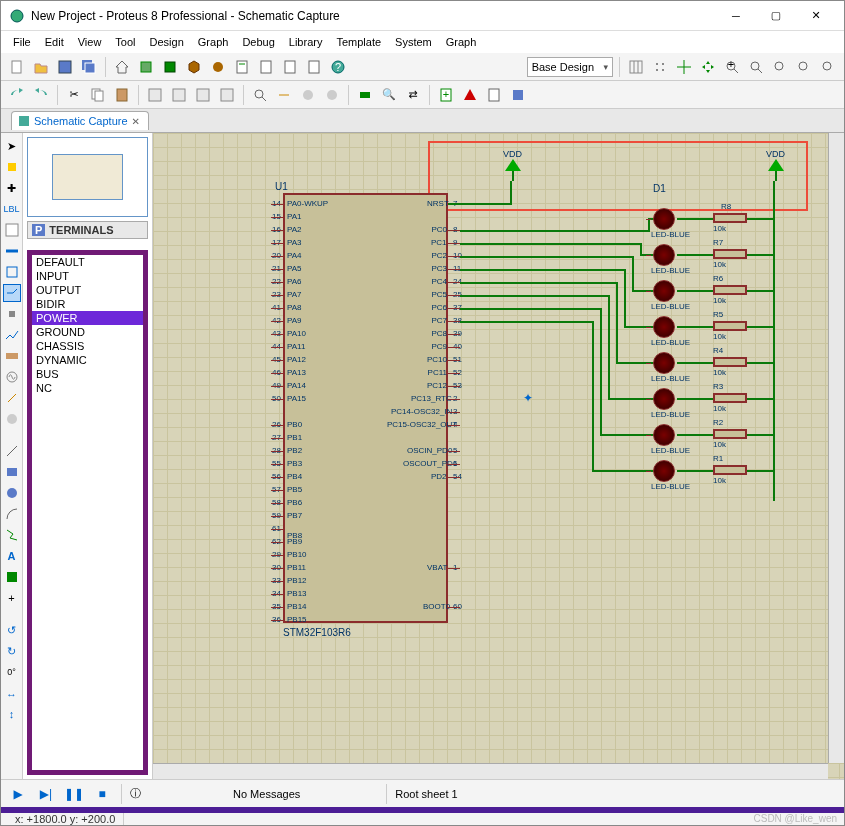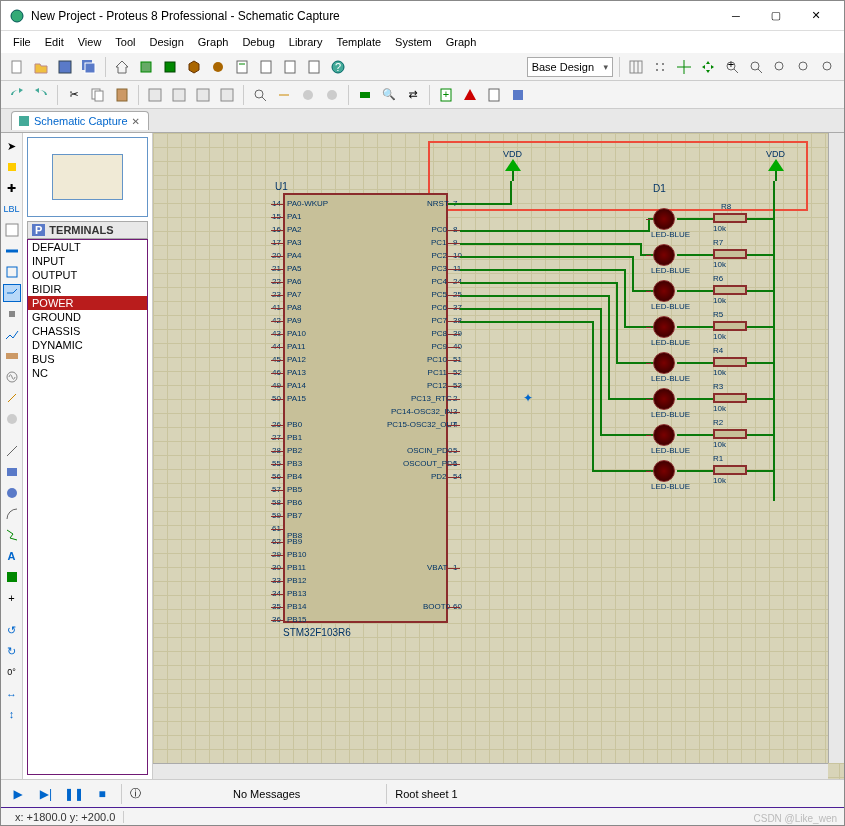--- a/index.html
+++ b/index.html
@@ -18,23 +18,23 @@
 .tabs { height:24px; display:flex; align-items:center; padding-left:10px; background:#e8e8e8; border-bottom:1px solid #aaa; }
 .tab { background:#fff; border:1px solid #aaa; border-bottom:none; border-radius:4px 4px 0 0; padding:3px 8px 3px 6px; display:flex; align-items:center; gap:4px; font-size:11px; color:#0066cc; }
 .tab .close { color:#666; font-size:10px; }
 .main { display:flex; height:calc(100% - 30px - 22px - 28px - 28px - 24px - 28px - 18px); }
 .leftbar { width:22px; background:#f4f4f4; border-right:1px solid #ccc; display:flex; flex-direction:column; align-items:center; gap:3px; padding-top:4px; }
 .ltool { width:18px; height:18px; display:flex; align-items:center; justify-content:center; }
 .sidepanel { width:130px; background:#fff; border-right:1px solid #ccc; display:flex; flex-direction:column; }
 .preview { height:80px; border:1px solid #6495c8; margin:4px; display:flex; align-items:center; justify-content:center; background:#fff; }
 .preview-inner { width:60%; height:60%; border:1px solid #6495c8; background:#f0ead6; }
 .termhead { background:#e8e8e8; border:1px solid #aaa; margin:0 4px; padding:2px 4px; display:flex; align-items:center; gap:4px; font-weight:bold; color:#333; }
-.termlist { flex:1; margin:0 4px 4px 4px; border:1px solid #701a75; background:#fff; overflow:auto; }
+.termlist { flex:1; margin:11px 4px 4px 4px; border:5px solid #701a75; background:#fff; overflow:auto; }
 .termlist .ti { padding:1px 4px; font-size:11px; }
-.termlist .ti.sel { background:#b91c1c; color:#fff; }
+.termlist .ti.sel { background:#6d28d9; color:#fff; }
 .canvas-wrap { flex:1; position:relative; overflow:hidden; background:#d8d4b8; }
 .grid { position:absolute; inset:0; background-image:linear-gradient(#c9c49e 1px,transparent 1px),linear-gradient(90deg,#c9c49e 1px,transparent 1px); background-size:14px 14px; }
 .highlight-red { position:absolute; border:2px solid #ed4c3a; }
 .chip { position:absolute; background:#c7c099; border:2px solid #8b2c2c; }
 .chip-label { position:absolute; font-size:10px; color:#003366; }
 .pin-label { position:absolute; font-size:8px; color:#003366; white-space:nowrap; }
 .wire { position:absolute; background:#0a7a0a; }
 .led { position:absolute; width:22px; height:22px; border-radius:50%; background:radial-gradient(circle,#7a0000,#2a0000); border:1px solid #8b2c2c; }
 .led::before,.led::after { content:""; position:absolute; top:50%; width:5px; height:1px; background:#8b2c2c; }
 .led::before{left:-8px}.led::after{right:-8px}
@@ -42,21 +42,21 @@
 .vdd { position:absolute; }
 .vdd-tri { width:0; height:0; border-left:8px solid transparent; border-right:8px solid transparent; border-bottom:12px solid #00aa00; margin:0 auto; }
 .vdd-txt { font-size:9px; color:#003366; text-align:center; }
 .vdd-stem { width:2px; height:10px; background:#0a7a0a; margin:0 auto; }
 .comp-label { position:absolute; font-size:8px; color:#003366; }
 .scrollbar-v { position:absolute; right:0; top:0; bottom:16px; width:16px; background:#e8e8e8; border-left:1px solid #aaa; }
 .scrollbar-h { position:absolute; bottom:0; left:0; right:16px; height:16px; background:#e8e8e8; border-top:1px solid #aaa; }
 .cross { position:absolute; font-size:12px; color:#0066cc; }
 .bottombar { height:28px; background:#f4f4f4; border-top:1px solid #ccc; display:flex; align-items:center; padding:0 6px; gap:6px; }
 .playbtn { width:22px; height:20px; display:flex; align-items:center; justify-content:center; color:#0066cc; font-size:12px; }
-.statusbar { height:18px; background:#f4f4f4; border-top:1px solid #4c1d95; display:flex; align-items:center; padding:0 6px; font-size:10px; color:#333; }
+.statusbar { height:18px; background:#f4f4f4; border-top:6px solid #4c1d95; display:flex; align-items:center; padding:0 6px; font-size:10px; color:#333; }
 .statusbar .cell { padding:0 8px; border-right:1px solid #ccc; }
 .watermark { position:absolute; right:8px; bottom:2px; color:#bbb; font-size:10px; }
 svg { display:block; }
 </style>
 </head>
 <body>
 
 <div class="titlebar">
   <span class="ico">
       <svg width="16" height="16">

